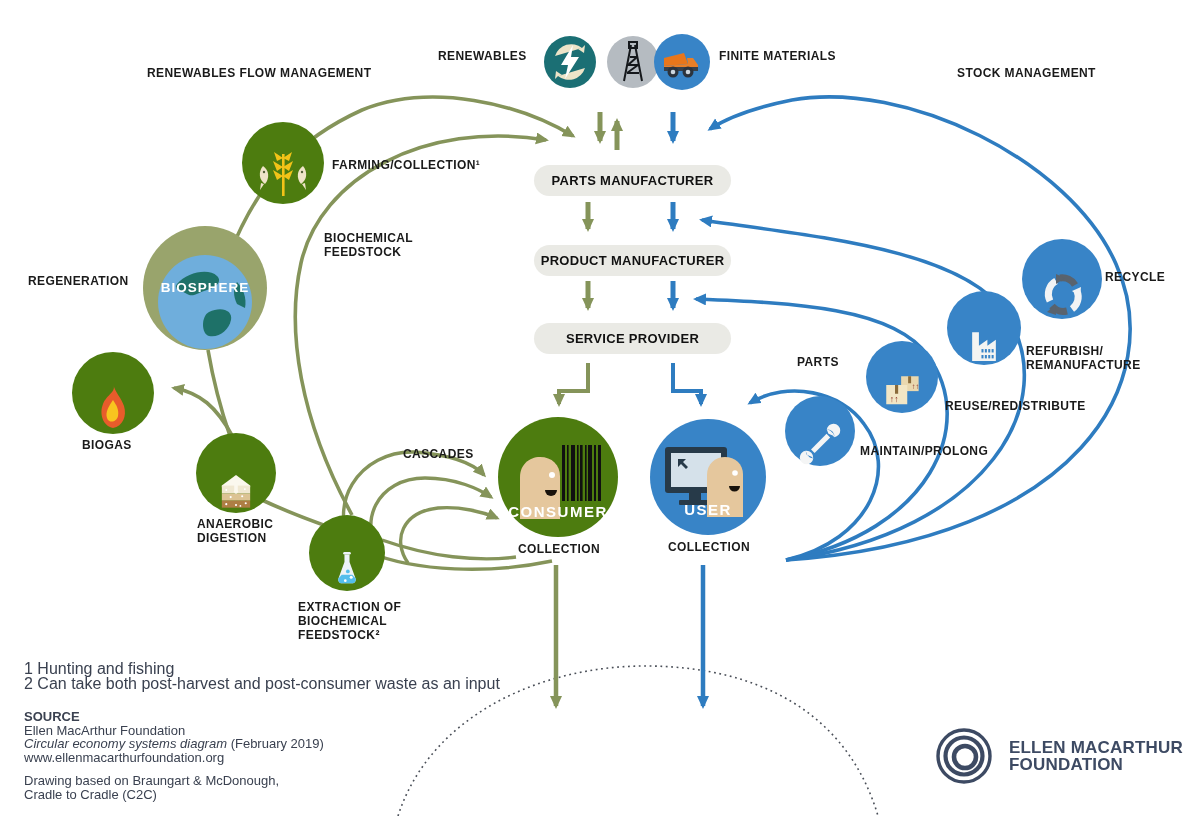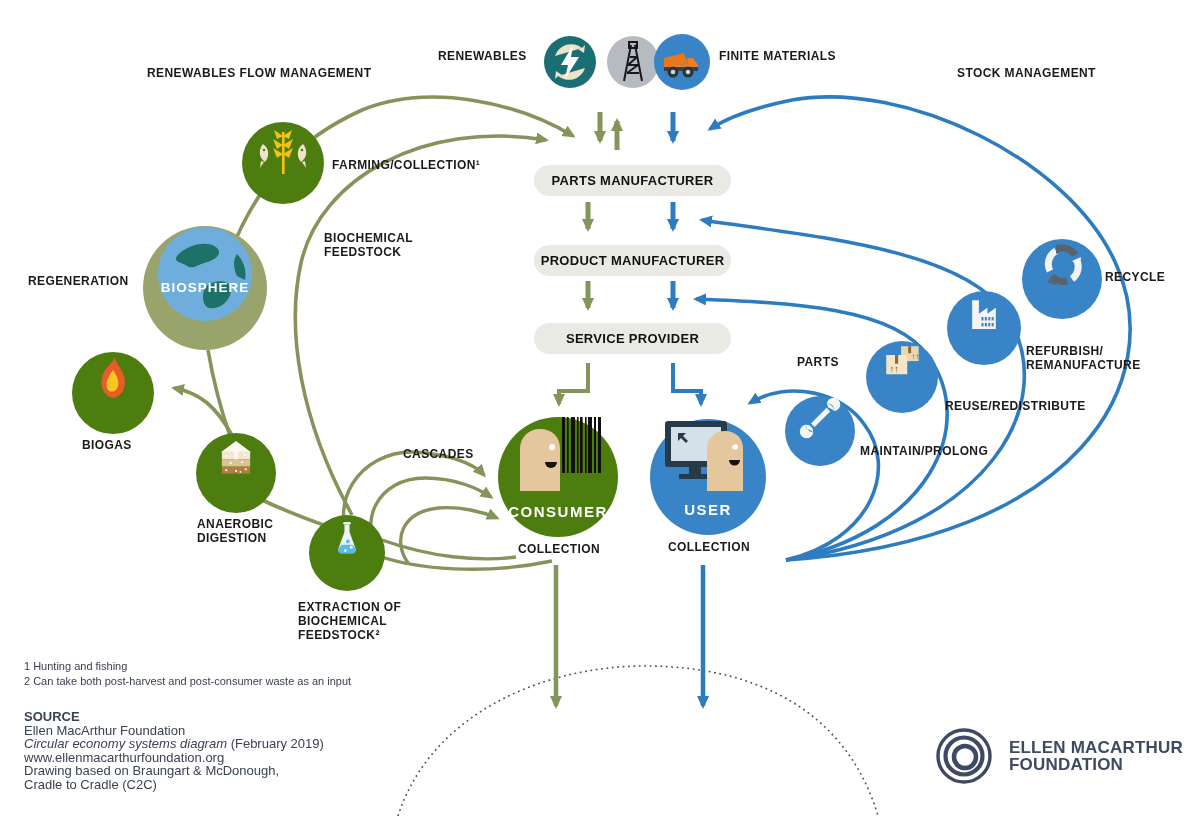--- a/index.html
+++ b/index.html
@@ -1,30 +1,30 @@
 <!DOCTYPE html>
 <html><head>
 <meta charset="utf-8">
 <style>
   html,body{margin:0;padding:0;background:#fff;}
   .canvas{position:relative;width:1200px;height:816px;background:#fff;overflow:hidden;
           font-family:"Liberation Sans",sans-serif;}
   svg.flow{position:absolute;left:0;top:0;}
   .lbl{position:absolute;font-weight:bold;font-size:12px;letter-spacing:.4px;color:#1a1a1a;white-space:nowrap;}
-  .node{position:absolute;border-radius:50%;display:flex;align-items:flex-start;justify-content:center;}
+  .node{position:absolute;border-radius:50%;display:flex;align-items:flex-end;justify-content:center;}
   .olive{background:#4d7c0f;}
   .blue{background:#3884C7;}
   .pill{position:absolute;left:534px;width:197px;height:31px;background:#EAEAE5;border-radius:16px;
         display:flex;align-items:center;justify-content:center;font-weight:bold;font-size:13px;
         letter-spacing:.3px;color:#111;}
   .bigname{position:absolute;left:0;right:0;text-align:center;color:#fff;font-weight:bold;
            letter-spacing:1.5px;font-size:15px;}
   .biosname{position:absolute;left:0;right:0;text-align:center;color:#fff;font-weight:bold;
            letter-spacing:1px;font-size:13.5px;top:54px;}
-  .foot{position:absolute;font-size:11px;color:#3A4150;}
+  .foot{position:absolute;font-size:16px;color:#3A4150;}
   .src{position:absolute;font-size:13px;color:#3A4150;line-height:13.5px;}
   .logo-text{position:absolute;color:#3D4A63;font-weight:bold;font-size:17px;line-height:17px;letter-spacing:.2px;}
   .minimise{position:absolute;left:527px;top:736px;width:210px;text-align:center;font-weight:bold;
             font-size:13px;line-height:15px;color:#1a1a1a;letter-spacing:.3px;}
 </style>
 </head>
 <body>
 
 <div class="canvas">
 
@@ -302,21 +302,21 @@
 
 
   <div class="foot" style="left:24px;top:660px">1 Hunting and fishing</div>
   <div class="foot" style="left:24px;top:675px">2 Can take both post-harvest and post-consumer waste as an input</div>
 
   <div class="src" style="left:24px;top:710px">
     <div style="font-weight:bold">SOURCE</div>
     <div>Ellen MacArthur Foundation</div>
     <div><i>Circular economy systems diagram</i><span> (February 2019)</span></div>
     <div>www.ellenmacarthurfoundation.org</div>
-    <div style="margin-top:0">Drawing based on Braungart &amp; McDonough,</div>
+    <div style="margin-top:10px">Drawing based on Braungart &amp; McDonough,</div>
     <div>Cradle to Cradle (C2C)</div>
   </div>
 
   <div style="position:absolute;left:934px;top:726px;">
     <svg width="60" height="60" viewBox="0 0 60 60">
       <circle cx="30" cy="30" r="26" fill="none" stroke="#3D4A63" stroke-width="3.4"></circle>
       <circle cx="30" cy="30" r="18.5" fill="none" stroke="#3D4A63" stroke-width="4.2"></circle>
       <circle cx="31" cy="31" r="11" fill="none" stroke="#3D4A63" stroke-width="4.6"></circle>
     </svg>
   </div>

